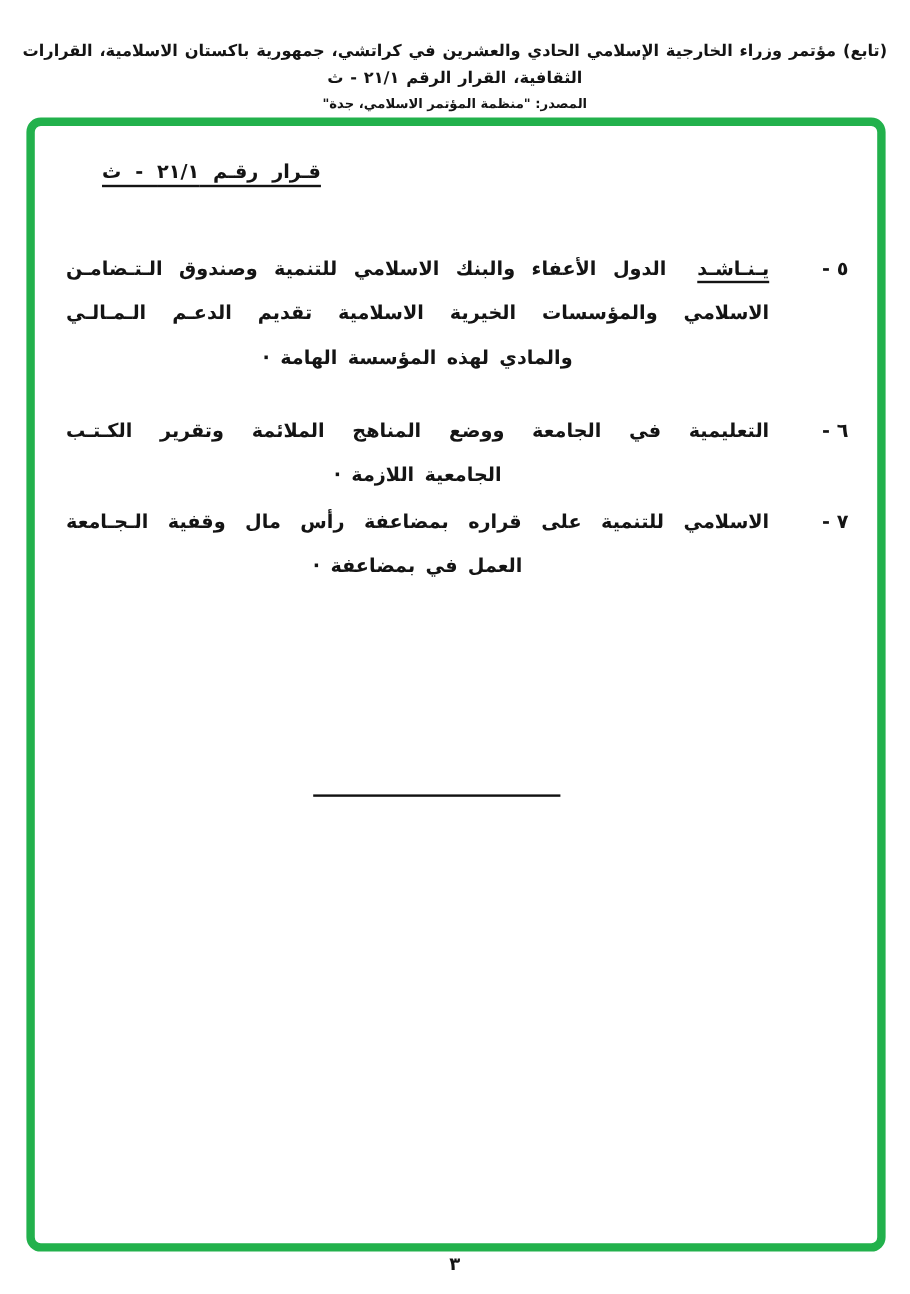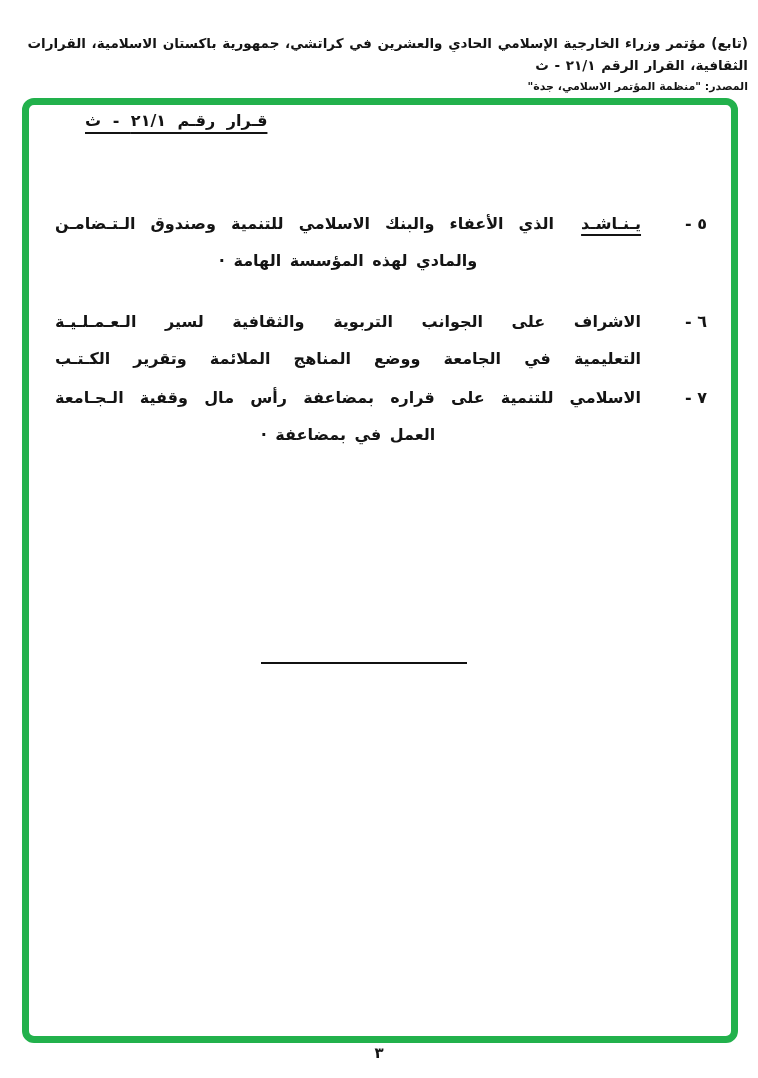--- a/index.html
+++ b/index.html
@@ -13,20 +13,21 @@
     background:#ffffff;
     font-family:"DejaVu Sans", sans-serif;
     color:var(--ink);
     overflow:hidden;
     direction:rtl;
   }
   
   .header{
     position:absolute;
     top:32px; left:10px; right:10px;
+    text-align:center;
     direction:rtl;
   }
   .header .h1{
     font-size:13.5px;
     font-weight:700;
     line-height:22px;
     word-spacing:1px;
   }
   .header .h2{
     font-size:11px;
@@ -39,21 +40,21 @@
     position:absolute;
     left:22px; top:98px;
     width:716px; height:945px;
     border:7px solid var(--green);
     border-radius:12px;
     background:#ffffff;
   }
   
   .doc-title{
     position:absolute;
-    top:6px; left:56px;
+    top:28px; left:56px;
     direction:rtl;
     font-size:16px;
     font-weight:700;
     white-space:nowrap;
     word-spacing:6px;
     text-decoration:underline;
     text-decoration-thickness:1.5px;
     text-underline-offset:6px;
   }
   
@@ -129,30 +130,31 @@
 
   <div class="green-box">
 
     <div class="doc-title">قـرار رقـم ٢١/١ - ث</div>
 
     <div class="items">
 
       <div class="item item-5">
         <div class="num">٥ -</div>
         <div class="body">
-          <div class="line"><span class="lead">يـنـاشـد</span> <span>الذي الأعفاء والبنك الاسلامي للتنمية وصندوق الـتـضامـن</span></div>
+          <div class="line"><span class="lead">يـنـاشـد</span> <span>الدول الأعفاء والبنك الاسلامي للتنمية وصندوق الـتـضامـن</span></div>
+          <div class="line">الاسلامي والمؤسسات الخيرية الاسلامية تقديم الدعـم الـمـالـي</div>
           <div class="line center">والمادي لهذه المؤسسة الهامة ·</div>
         </div>
       </div>
 
       <div class="item item-6">
         <div class="num">٦ -</div>
         <div class="body">
-          <div class="line">الاشراف على الجوانب التربوية والثقافية لسير الـعـمـلـيـة</div>
           <div class="line">التعليمية في الجامعة ووضع المناهج الملائمة وتقرير الكـتـب</div>
+          <div class="line center">الجامعية اللازمة ·</div>
         </div>
       </div>
 
       <div class="item item-7">
         <div class="num">٧ -</div>
         <div class="body">
           <div class="line">الاسلامي للتنمية على قراره بمضاعفة رأس مال وقفية الـجـامعة</div>
           <div class="line center">العمل في بمضاعفة ·</div>
         </div>
       </div>

